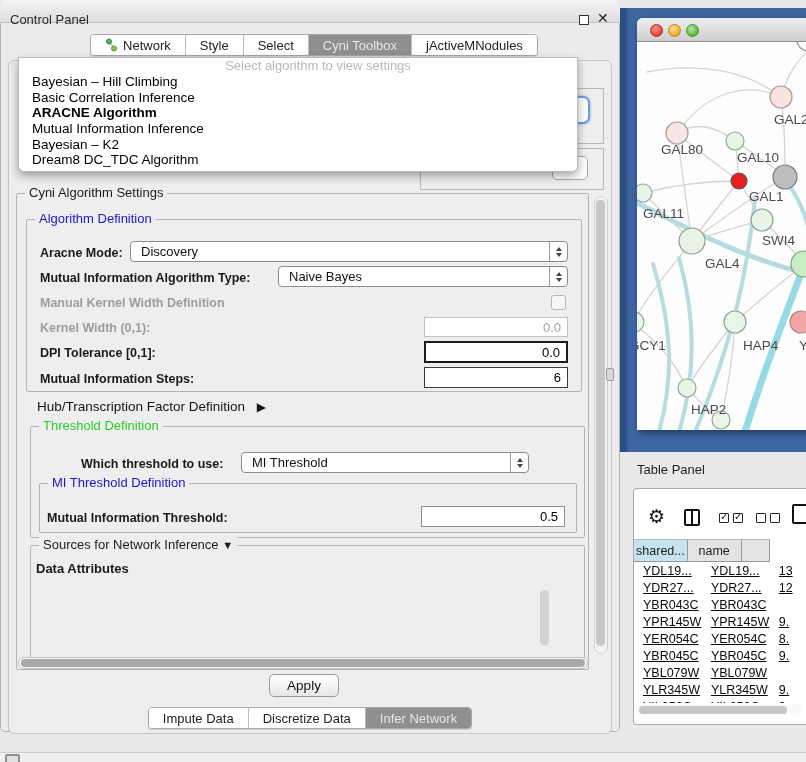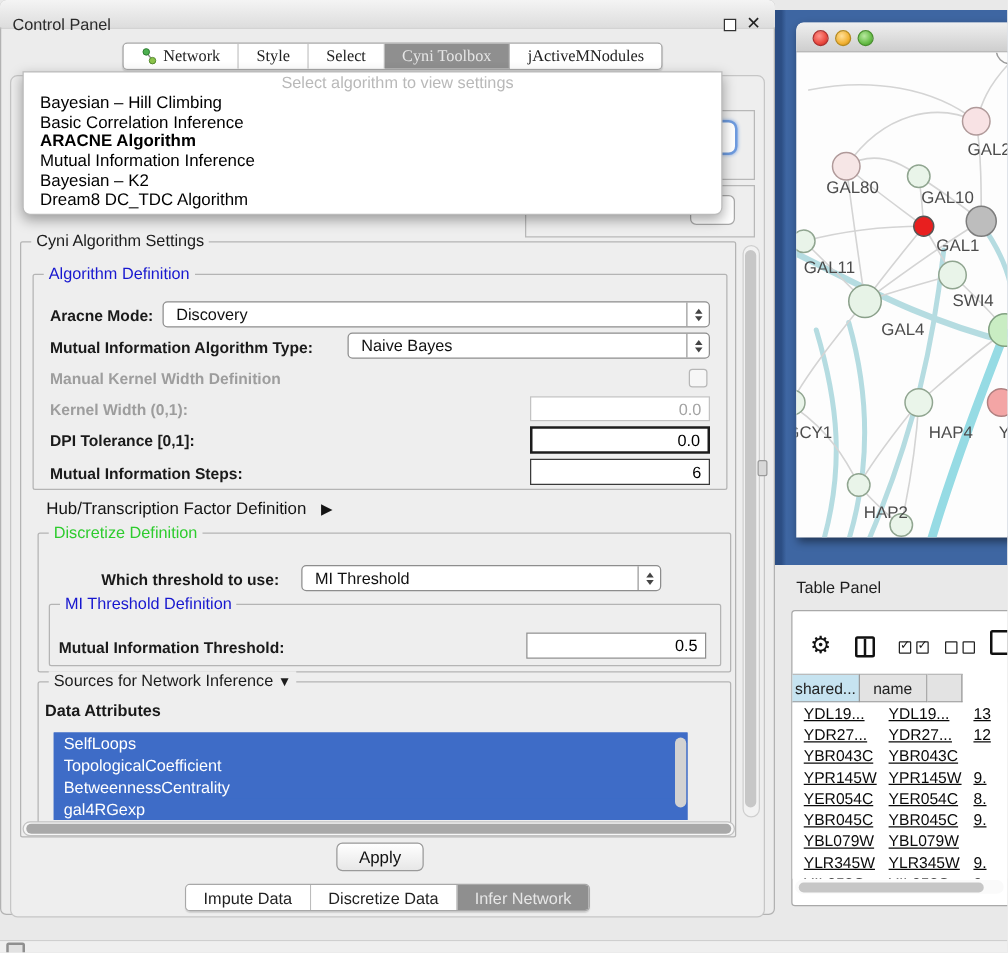--- a/index.html
+++ b/index.html
@@ -22,21 +22,21 @@
   #cp-float { left:579px; top:15px; width:10px; height:10px; border:1.6px solid #333; background:#fff; }
   #cp-close { left:597px; top:10px; font-size:14px; font-weight:bold; color:#222; }
 
   
   .segbar { display:flex; height:22px; border:1px solid #a8a8a8; border-radius:4px;
     background:#fff; overflow:hidden; box-shadow:0 1px 1px rgba(0,0,0,.12); }
   .segbar .seg { display:flex; align-items:center; gap:5px; padding:0 14px;
     font-size:13px; color:#222; border-right:1px solid #bcbcbc; background:#fff; white-space:nowrap; }
   .segbar .seg:last-child { border-right:none; }
   .segbar .seg.sel { background:#8f8f8f; color:#e6e6e6; }
-  #top-tabs-wrap { left:0; top:34px; width:628px; display:flex; justify-content:center;font-family:Liberation Serif, serif; }
+  #top-tabs-wrap { left:0; top:34px; width:628px; display:flex; justify-content:center; }
   #bottom-tabs-wrap { left:0; top:707px; width:620px; display:flex; justify-content:center; }
 
   
   #main-panel { left:8px; top:60px; width:604px; height:674px; background:#eee;
     border:1px solid #c6c6c6; border-radius:6px; }
 
   
   .frag-box { border:1px solid #b8b8b8; background:transparent; }
   #frag-combo-focus { left:556px; top:96px; width:34px; height:28px; background:#fff;
     border:2.5px solid #6e9bdf; border-radius:7px; box-shadow:0 0 3px #86abe5; }
@@ -221,46 +221,40 @@
   <div class="tfield" style="left:424px;top:341px;width:144px;height:22px;border:2px solid #1c1c1c;color:#000;">0.0</div>
   <div class="blabel" style="left:40px;top:372px;">Mutual Information Steps:</div>
   <div class="tfield" style="left:424px;top:367px;width:144px;height:21px;border:1.5px solid #3a3a3a;color:#000;">6</div>
 
   <div class="abs" style="left:37px;top:399px;font-size:13.5px;color:#141414;">
     <span>Hub/Transcription Factor Definition</span>
     <span style="font-size:12px;margin-left:8px;">▶</span>
   </div>
 
   <div class="fset" style="left:30px;top:426px;width:555px;height:112px;">
-    <span class="fset-legend leg-green">Discretize Definition</span>
+    <span class="fset-legend leg-green">Threshold Definition</span>
   </div>
   <div class="blabel" style="left:81px;top:457px;">Which threshold to use:</div>
   <div class="combo" style="left:241px;top:452px;width:288px;height:21px;">
     <span class="ctext">MI Threshold</span>
     <span class="stepper">
         <span class="tri-up"></span>
         <span class="tri-dn"></span>
       </span>
   </div>
   <div class="fset" style="left:39px;top:483px;width:538px;height:50px;">
     <span class="fset-legend leg-blue">MI Threshold Definition</span>
   </div>
   <div class="blabel" style="left:47px;top:511px;">Mutual Information Threshold:</div>
   <div class="tfield" style="left:421px;top:506px;width:144px;height:21px;border:1px solid #8f8f8f;color:#000;">0.5</div>
 
   <div class="fset" style="left:30px;top:545px;width:555px;height:123px;">
     <span class="fset-legend leg-black"><span>Sources for Network Inference</span> <span style="font-size:11px;">▼</span></span>
   </div>
   <div class="blabel" style="left:36px;top:561px;font-size:13px;">Data Attributes</div>
-  <div class="abs" id="attr-list">
-      <div class="attr-item" style="background: rgb(62, 108, 199);">SelfLoops</div>
-      <div class="attr-item" style="background: rgb(62, 108, 199);">TopologicalCoefficient</div>
-      <div class="attr-item" style="background: rgb(62, 108, 199);">BetweennessCentrality</div>
-      <div class="attr-item" style="background: rgb(62, 108, 199);">gal4RGexp</div>
-    </div>
   <div class="abs" id="attr-vscroll"></div>
 
   <div class="abs" id="set-vscroll"></div>
   <div class="abs" id="set-vthumb"></div>
   <div class="abs" id="set-hscroll"></div>
   <div class="abs" id="set-hthumb"></div>
 
   <div class="abs" id="apply-btn">Apply</div>
 
   <div class="abs" id="bottom-tabs-wrap">

